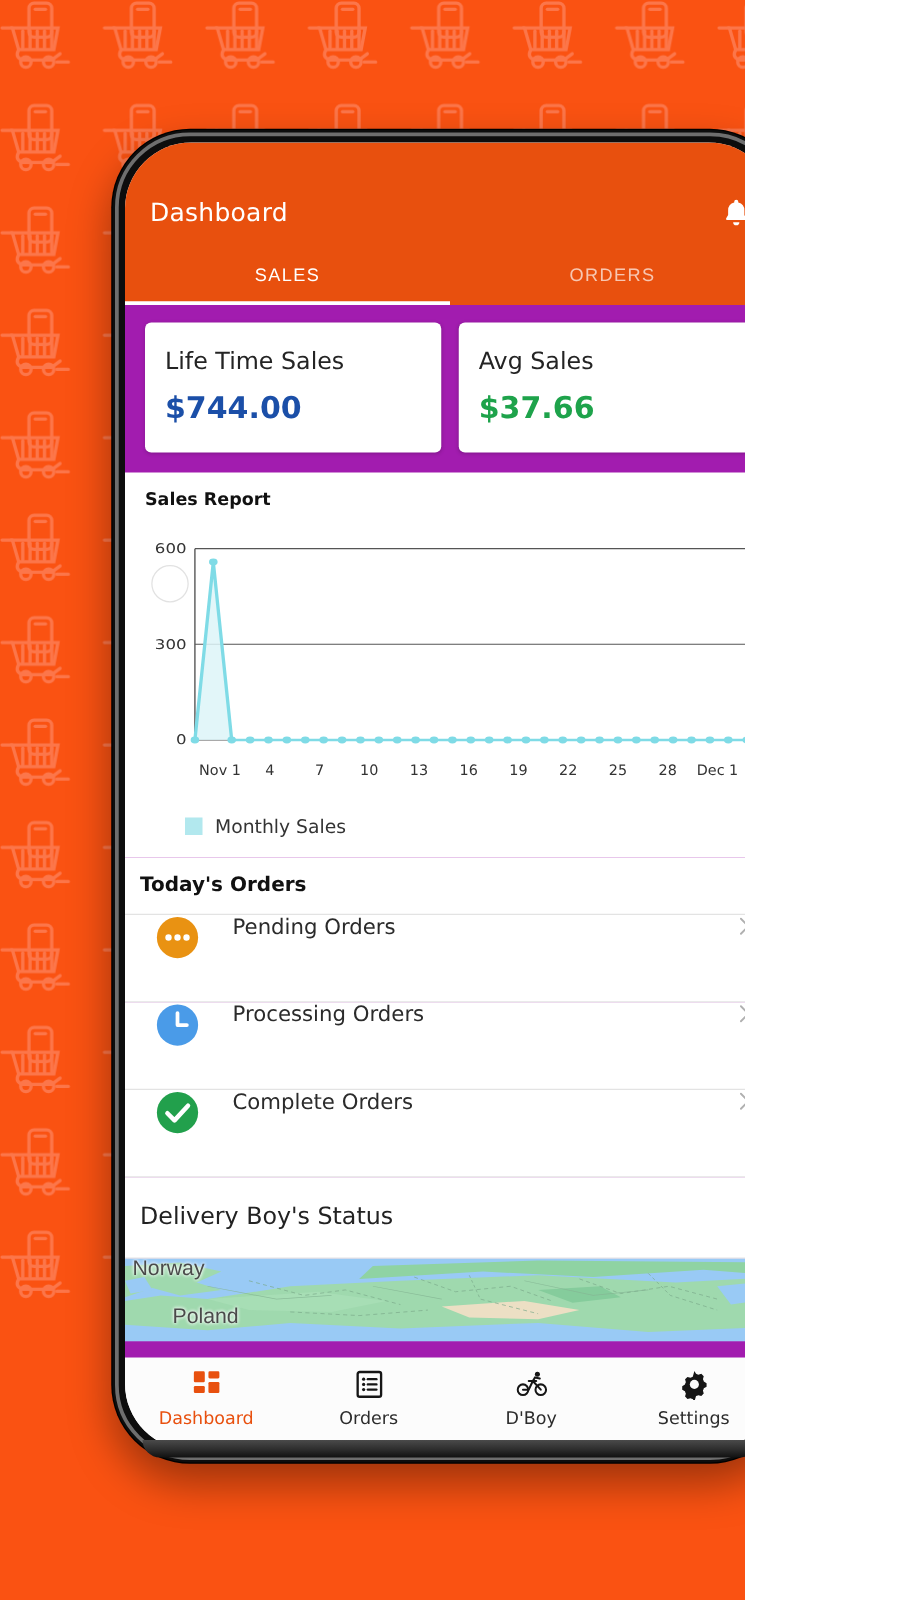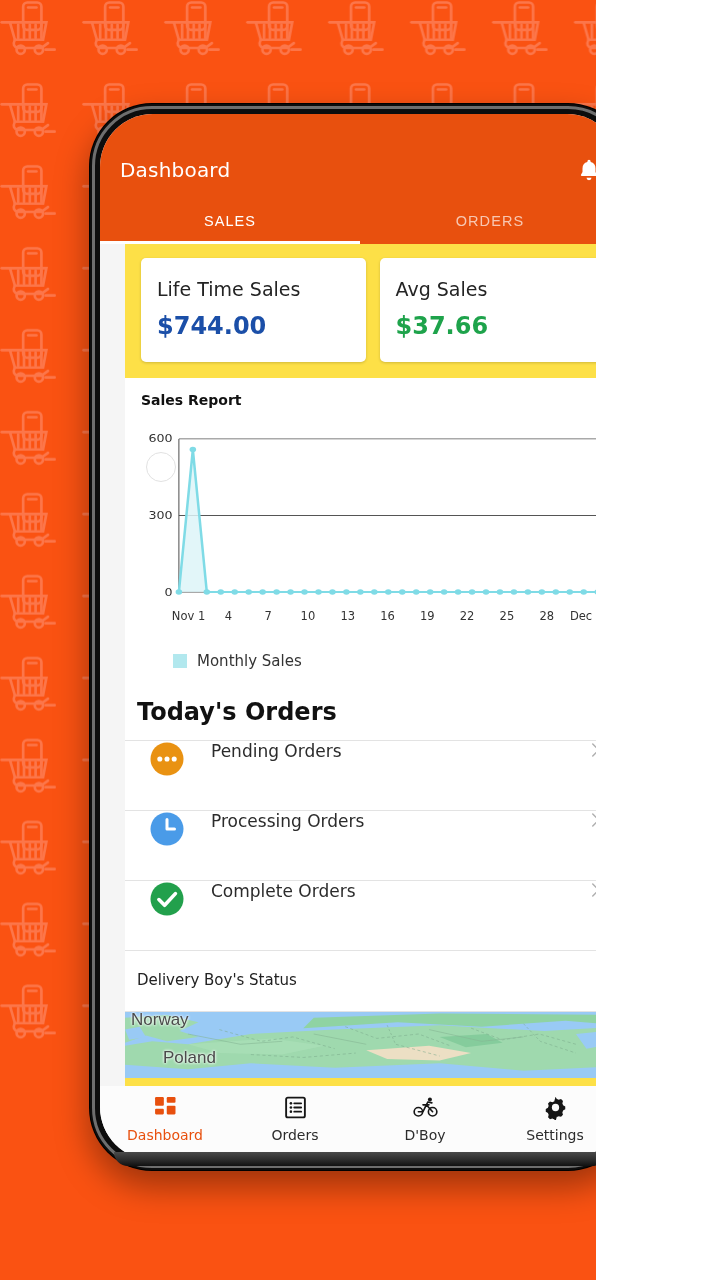--- a/index.html
+++ b/index.html
@@ -90,24 +90,23 @@
   }
   .tab.active { color: #fff; }
   .tab.active::after {
     content: ""; position: absolute; left: 0; right: 0; bottom: 0;
     height: 3px; background: #fff;
   }
 
   
   #content {
     flex: 1 1 auto;
-    background: #fde047;
+    background: #a21caf;
     overflow: hidden;
     position: relative;
-    margin-left: 25px;
   }
 
   
   #stat-row {
     display: flex; gap: 14px;
     padding: 14px 16px 8px 16px;
   }
   .stat-card {
     flex: 1;
     background: #fff;
@@ -148,38 +147,38 @@
   #legend {
     display: flex; align-items: center; gap: 10px;
     padding: 10px 0 6px 32px;
   }
   #legend-swatch { width: 14px; height: 14px; background: #b2e8ee; }
   #legend-label { font-size: 15px; color: #333; }
 
   
   #orders-title {
     background: #fff;
-    font-size: 24px; font-weight: bold; color: #111;
+    font-size: 16px; font-weight: bold; color: #111;
     padding: 12px 16px 14px 12px;
     border-bottom: 1px solid #e3e3e3;
   }
   .order-row {
     background: #fff;
     display: flex; align-items: flex-start;
     height: 70px;
     padding: 0 16px 0 24px;
     border-bottom: 1px solid #e3e3e3;
   }
   .order-icon { width: 36px; height: 36px; flex: 0 0 auto; }
   .order-label { font-size: 17px; color: #2b2b2b; margin-left: 26px; }
   .order-chevron { margin-left: auto; width: 18px; height: 18px; }
 
   #dboy-status {
     background: #fff;
-    font-size: 15px; color: #222;
+    font-size: 19px; color: #222;
     padding: 20px 16px 22px 12px;
     border-bottom: 1px solid #e3e3e3;
   }
 
   
   #map {
     position: relative;
     height: 66px;
     overflow: hidden;
     background: #aadaff;

